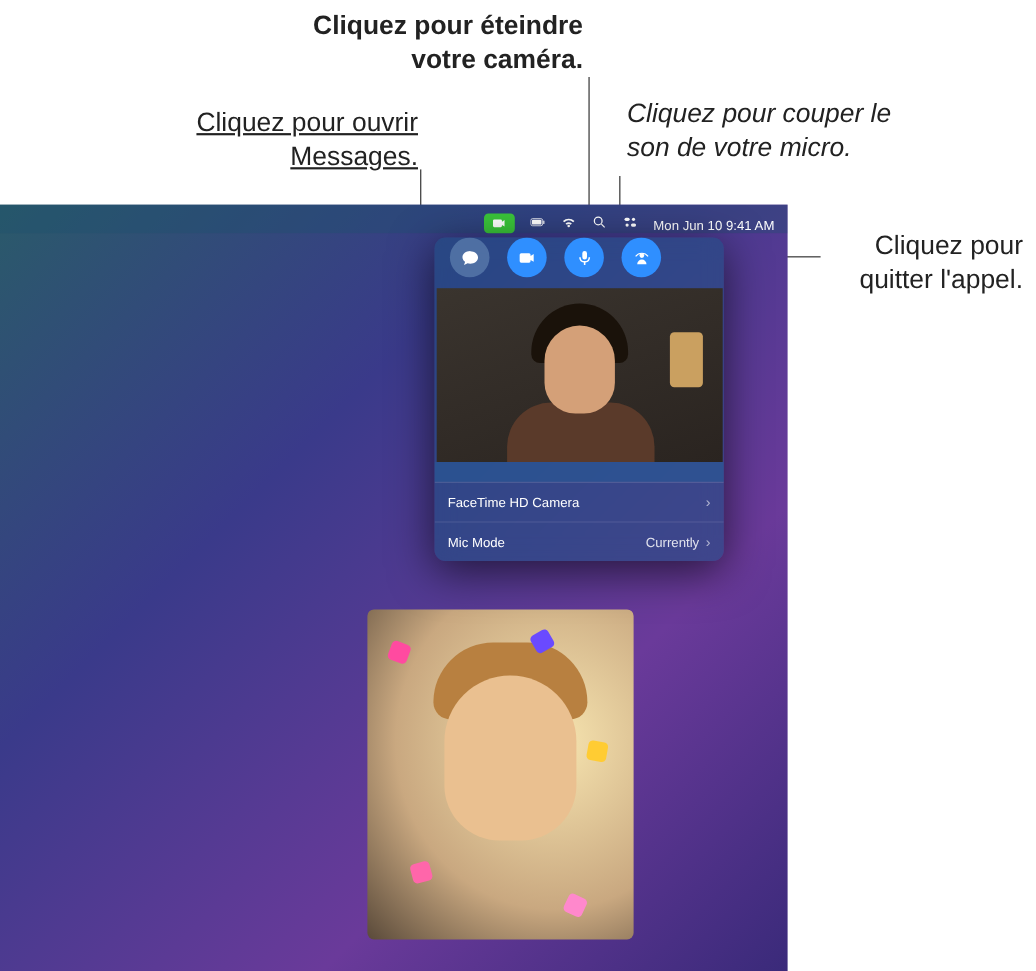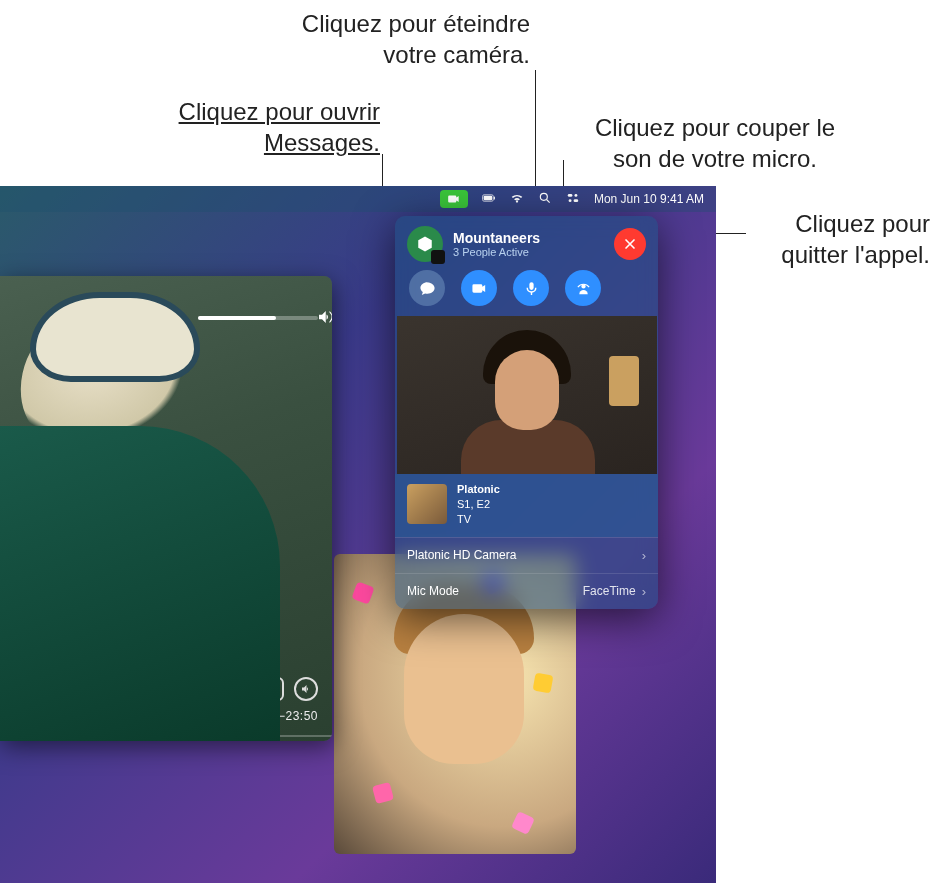--- a/index.html
+++ b/index.html
@@ -37,21 +37,21 @@
   }
 
   
   .menubar {
     position: absolute;
     top: 0; left: 0; right: 0;
     height: 26px;
     background: rgba(30,80,110,0.35);
     display: flex;
     justify-content: flex-end;
-    align-items: center;
+    align-items: flex-end;
     gap: 14px;
     padding: 0 12px;
     color: #fff;
     font-size: 12px;
     font-weight: 500;
   }
   .menubar .facetime-icon {
     width: 28px; height: 18px;
     background: #3ac43a;
     border-radius: 4px;
@@ -205,23 +205,23 @@
     border-top: 1px solid rgba(255,255,255,0.12);
     font-size:12px;
   }
   .ft-row .val { opacity:0.85; display:flex; align-items:center; gap:6px; }
   .chev { font-size:13px; opacity:0.7; }
 
 </style>
 </head>
 <body>
 
-<div class="callout" style="left:250px; top:8px; width:280px;">Cliquez pour éteindre<br>votre caméra.</div>
+<div class="callout" style="left:250px; top:8px; width:280px;font-weight:bold;">Cliquez pour éteindre<br>votre caméra.</div>
 <div class="callout" style="left:120px; top:96px; width:260px;text-decoration:underline;">Cliquez pour ouvrir<br>Messages.</div>
-<div class="callout" style="left:570px; top:112px; width:290px; text-align:center;">Cliquez pour couper le<br>son de votre micro.</div>
+<div class="callout" style="left:570px; top:88px; width:290px; text-align:left;font-style:italic;">Cliquez pour couper le<br>son de votre micro.</div>
 <div class="callout" style="left:750px; top:208px; width:180px; text-align:right;">Cliquez pour<br>quitter l'appel.</div>
 
 <div class="callout-line" style="left:382px; top:154px; width:1px; height:130px;"></div>
 <div class="callout-line" style="left:382px; top:284px; width:31px; height:1px;"></div>
 <div class="callout-line" style="left:535px; top:70px; width:1px; height:206px;"></div>
 <div class="callout-line" style="left:497px; top:276px; width:38px; height:1px;"></div>
 <div class="callout-line" style="left:563px; top:160px; width:1px; height:124px;"></div>
 <div class="callout-line" style="left:547px; top:284px; width:17px; height:1px;"></div>
 <div class="callout-line" style="left:668px; top:233px; width:78px; height:1px;"></div>
 
@@ -265,59 +265,22 @@
   <div class="bg-tile">
     <div class="hair2"></div>
     <div class="face2"></div>
     <div class="bg-confetti c1"></div>
     <div class="bg-confetti c2"></div>
     <div class="bg-confetti c3"></div>
     <div class="bg-confetti c4"></div>
     <div class="bg-confetti c5"></div>
   </div>
 
-  <div class="video-player">
-    <div class="hat"></div>
-    <div class="volume-bar"></div>
-    <span class="vol-icon">
-      <svg width="18" height="18" viewBox="0 0 24 24" fill="#fff">
-          <path d="M4 9v6h4l5 5V4L8 9H4zm12 3a4 4 0 00-2-3.5v7A4 4 0 0016 12zm2-8v2a8 8 0 010 12v2a10 10 0 000-16z"></path>
-        </svg>
-    </span>
-    <div class="player-controls">
-      <div class="pc-icons">
-        <div class="pc-circle" style="font-size:6px;width:26px;border-radius:6px;">FR/EN</div>
-        <div class="pc-circle">
-          <svg width="12" height="12" viewBox="0 0 24 24" fill="#ddd">
-              <path d="M4 9v6h4l5 5V4L8 9H4zm12 3a4 4 0 00-2-3.5v7A4 4 0 0016 12z"></path>
-            </svg>
-        </div>
-      </div>
-      <div class="pc-time">−23:50</div>
-    </div>
-    <div class="progress"></div>
-  </div>
 
   <div class="facetime-panel">
-    <div class="ft-header">
-      <div class="ft-avatar">
-        <svg width="18" height="18" viewBox="0 0 24 24" fill="#fff">
-            <path d="M12 2l9 5v10l-9 5-9-5V7l9-5z"></path>
-          </svg>
-      </div>
-      <div>
-        <div class="ft-title">Mountaneers</div>
-        <div class="ft-sub">3 People Active</div>
-      </div>
-      <div class="ft-close">
-        <svg viewBox="0 0 24 24" width="16" height="16">
-            <path d="M6 6l12 12M18 6L6 18" stroke="#fff" stroke-width="2.5" stroke-linecap="round"></path>
-          </svg>
-      </div>
-    </div>
 
     <div class="ft-btns">
       <div class="ft-btn btn-msg">
         <svg viewBox="0 0 24 24">
             <path d="M12 3C6.5 3 2 6.6 2 11c0 2.4 1.3 4.5 3.4 6L4 21l4.6-2.1c1.1.3 2.2.5 3.4.5 5.5 0 10-3.6 10-8s-4.5-8-10-8z"></path>
           </svg>
       </div>
       <div class="ft-btn btn-cam">
         <svg viewBox="0 0 24 24">
             <path d="M4 6h10a2 2 0 012 2v1.5l4-2.5v10l-4-2.5V16a2 2 0 01-2 2H4a2 2 0 01-2-2V8a2 2 0 012-2z"></path>
@@ -338,38 +301,30 @@
     </div>
 
     <div class="self-view">
       <div class="self-lamp"></div>
       <div class="self-body"></div>
       <div class="self-hair"></div>
       <div class="self-face"></div>
     </div>
 
     <div class="now-playing">
-      <div class="np-row">
-        <div class="np-art"></div>
-        <div class="np-info">
-          <div class="np-title">Platonic</div>
-          <div>S1, E2</div>
-          <div>TV</div>
-        </div>
-      </div>
     </div>
 
     <div class="ft-row">
-      <span>Platonic HD Camera</span>
+      <span>FaceTime HD Camera</span>
       <span class="val">
           <span class="chev">›</span>
         </span>
     </div>
     <div class="ft-row">
       <span>Mic Mode</span>
       <span class="val">
-        <span>FaceTime</span>
+        <span>Currently</span>
         <span class="chev">›</span>
       </span>
     </div>
   </div>
 
 </div>
 
 </body></html>

